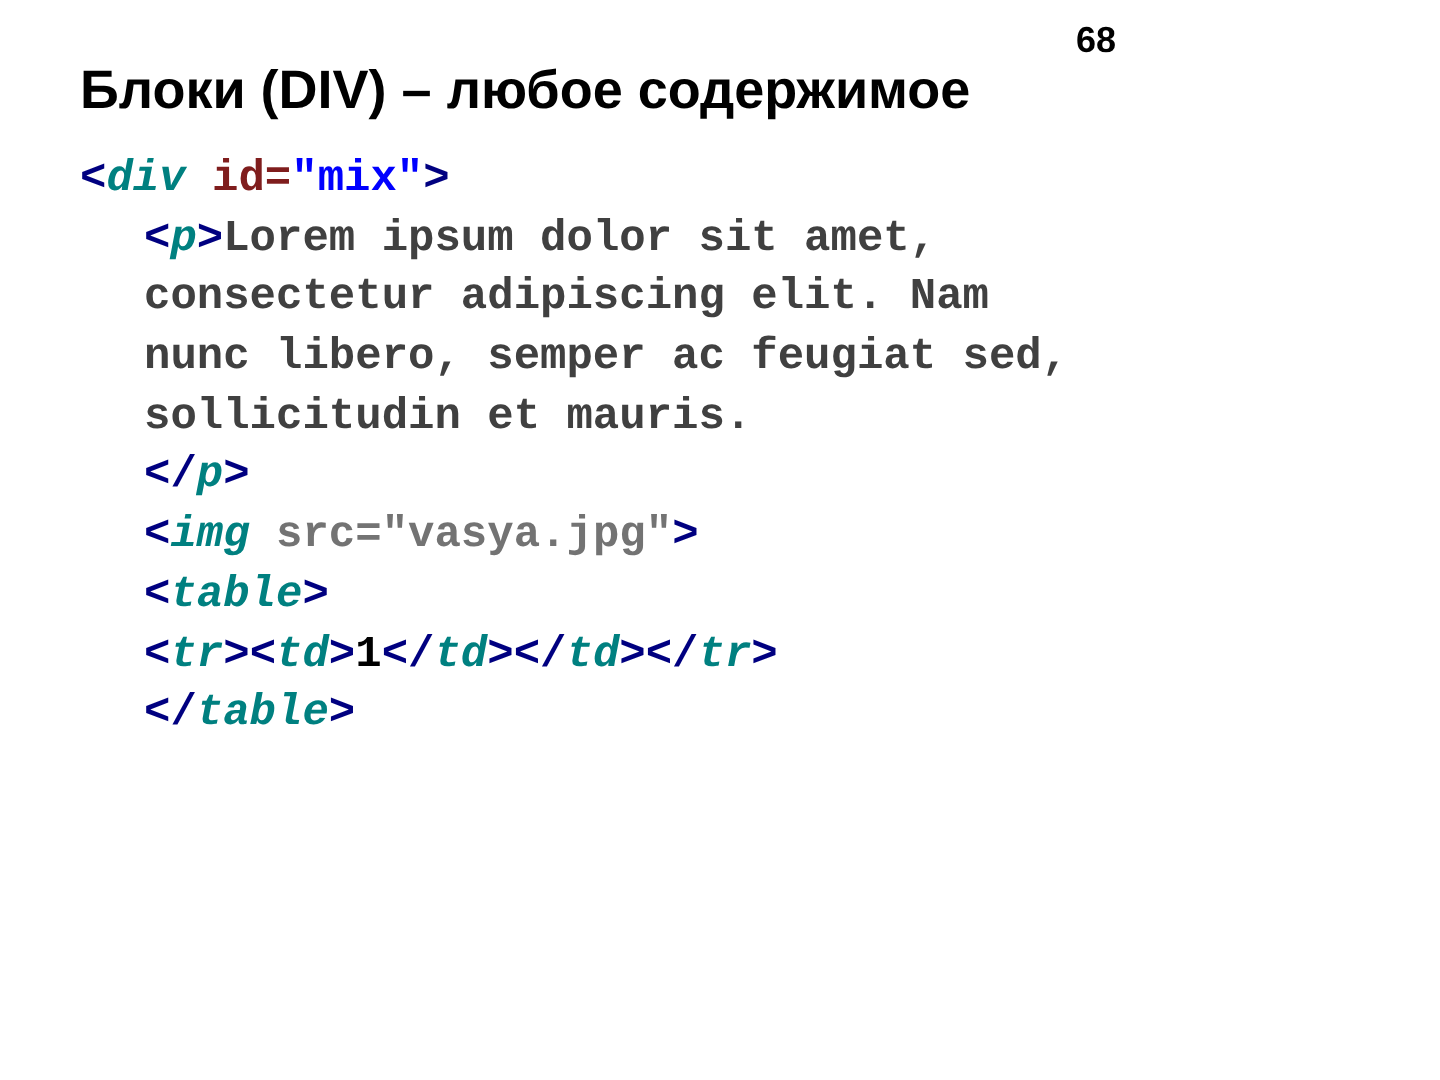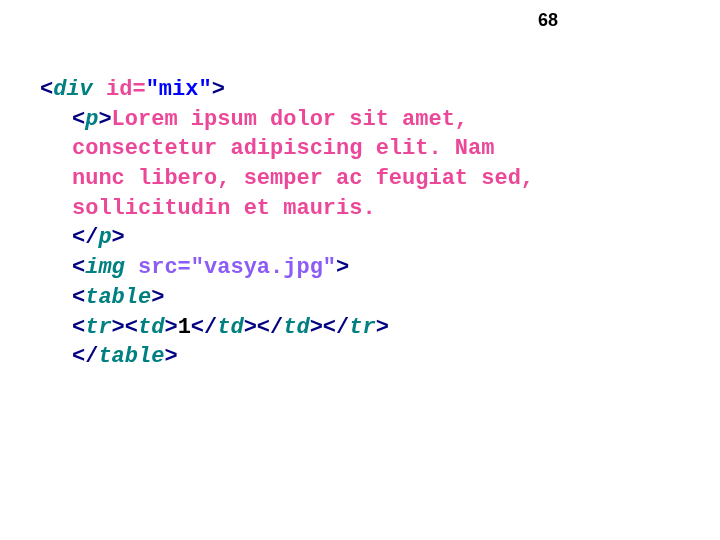--- a/index.html
+++ b/index.html
@@ -46,32 +46,33 @@
     font-weight: bold;
     white-space: pre-wrap;
     color: #000;
   }
   .indent {
     display: block;
     padding-left: 32px;
   }
   .c-navy  { color: #000080; }
   .c-teal  { color: #008080; font-style: italic; }
-  .c-red   { color: #ec4899; }
+  .c-red   { color: #7f1d1d; }
   .c-blue  { color: #0000ff; }
-  .c-gray  { color: #ec4899; }
-  .c-green { color: #8b5cf6; }
+  .c-gray  { color: #404040; }
+  .c-green { color: #737373; }
 </style>
 </head>
 <body>
 
 <div class="slide">
 
   <div class="page-number">68</div>
 
+  <div class="title">Блоки (DIV) – любое содержимое</div>
 
   <div class="code-block"><span><span class="c-navy">&lt;</span><span class="c-teal">div</span><span> </span><span class="c-red">id=</span><span class="c-blue">"mix"</span><span class="c-navy">&gt;</span></span>
 <span class="indent"><span><span class="c-navy">&lt;</span><span class="c-teal">p</span><span class="c-navy">&gt;</span></span><span class="c-gray">Lorem ipsum dolor sit amet, consectetur adipiscing elit. Nam nunc libero, semper ac feugiat sed, sollicitudin et mauris.</span>
 <span><span class="c-navy">&lt;/</span><span class="c-teal">p</span><span class="c-navy">&gt;</span></span>
 <span><span class="c-navy">&lt;</span><span class="c-teal">img</span><span> </span><span class="c-green">src=</span><span class="c-green">"vasya.jpg"</span><span class="c-navy">&gt;</span></span>
 <span><span class="c-navy">&lt;</span><span class="c-teal">table</span><span class="c-navy">&gt;</span></span>
 <span><span class="c-navy">&lt;</span><span class="c-teal">tr</span><span class="c-navy">&gt;</span><span class="c-navy">&lt;</span><span class="c-teal">td</span><span class="c-navy">&gt;</span><span>1</span><span class="c-navy">&lt;/</span><span class="c-teal">td</span><span class="c-navy">&gt;</span><span class="c-navy">&lt;/</span><span class="c-teal">td</span><span class="c-navy">&gt;</span><span class="c-navy">&lt;/</span><span class="c-teal">tr</span><span class="c-navy">&gt;</span></span>
 <span><span class="c-navy">&lt;/</span><span class="c-teal">table</span><span class="c-navy">&gt;</span></span></span></div>
 
 </div>

